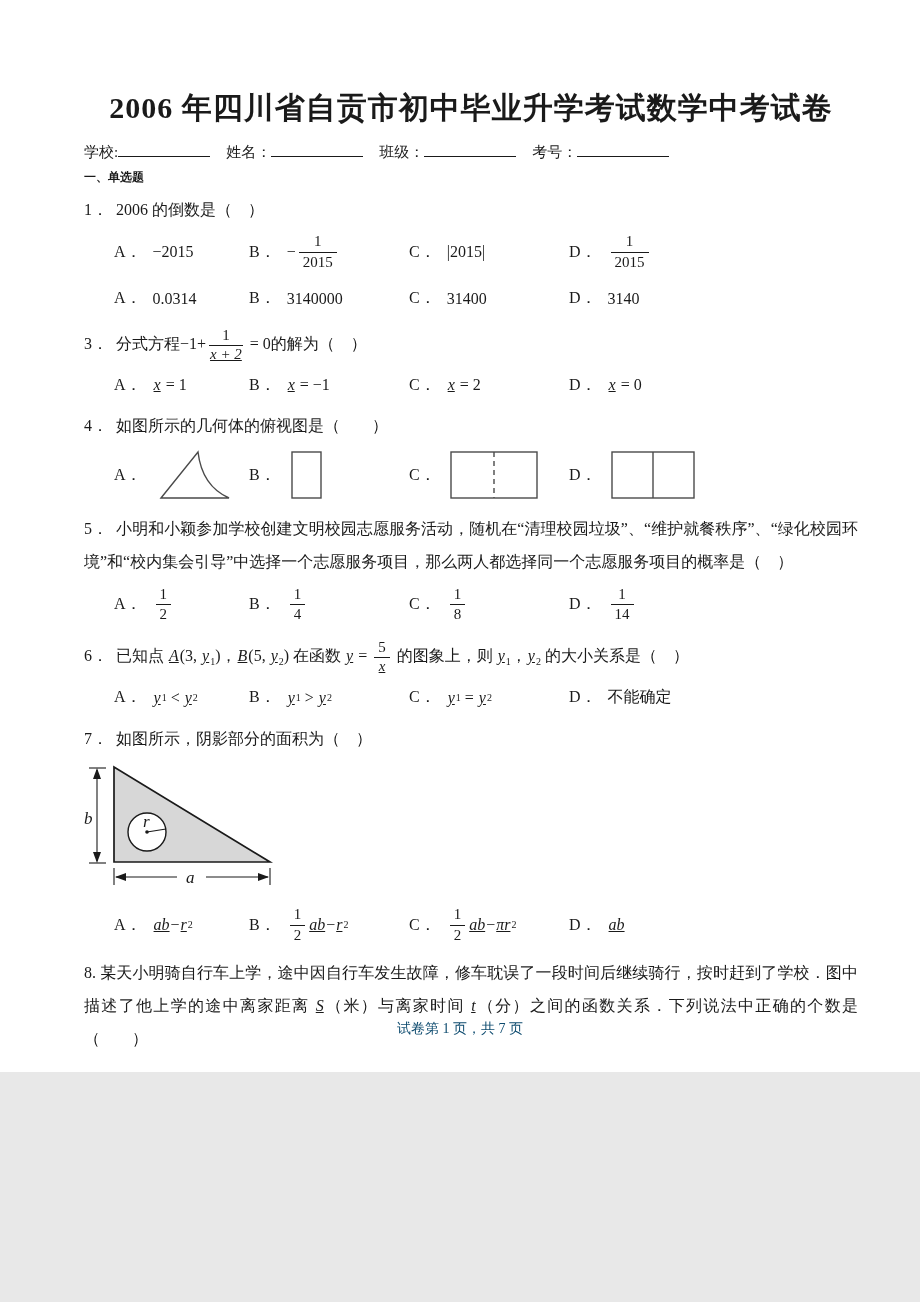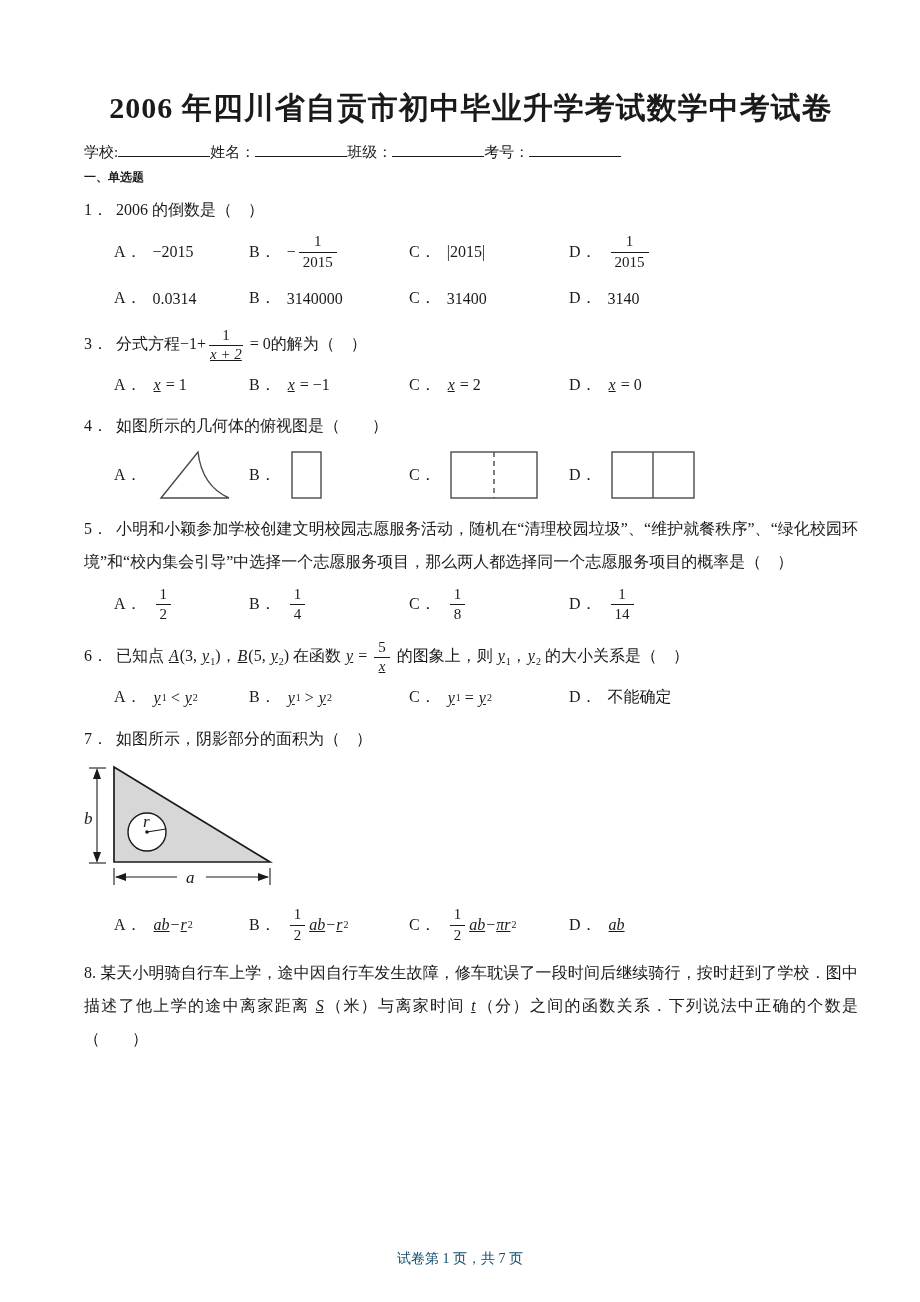--- a/index.html
+++ b/index.html
@@ -1,25 +1,25 @@
 <!DOCTYPE html>
 <html><head>
 <meta charset="utf-8">
 <style>
   * { margin:0; padding:0; box-sizing:border-box; }
   html,body { background:#e8e8e8; }
   .page {
-    position:relative; width:920px; height:1302px; margin:0 auto;
+    position:relative; width:920px; height:1072px; margin:0 auto;
     background:#ffffff; color:#1a1a1a;
     font-family:"Liberation Serif","DejaVu Serif",serif;
     font-size:16px; overflow:hidden;
     padding:86px 62px 0 84px;
   }
   .title { text-align:center; font-weight:bold; font-size:30px; line-height:1.45; letter-spacing:1px; }
-  .fields { display:flex; margin-top:12px; font-size:15px; align-items:flex-end; }
+  .fields { display:flex; margin-top:12px; font-size:15px; align-items:flex-end;gap:16px; }
   .field { white-space:nowrap; }
   .fline { display:inline-block; width:92px; border-bottom:1.3px solid #1a1a1a; height:15px; }
   .section-title { font-family:"Liberation Sans","DejaVu Sans",sans-serif; font-weight:bold; font-size:12px; margin-top:7px; }
   .question { margin-top:8px; }
   .stem { line-height:2.05; text-align:justify; }
   .qnum { margin-right:8px; }
   .options { display:grid; grid-template-columns:135px 160px 160px auto; margin:4px 0 10px 30px; align-items:center; min-height:30px; }
   .option { display:flex; align-items:center; }
   .opt-label { margin-right:11px; flex:0 0 auto; }
   .opt-body { display:inline-flex; align-items:center; flex-wrap:nowrap; white-space:pre; }

